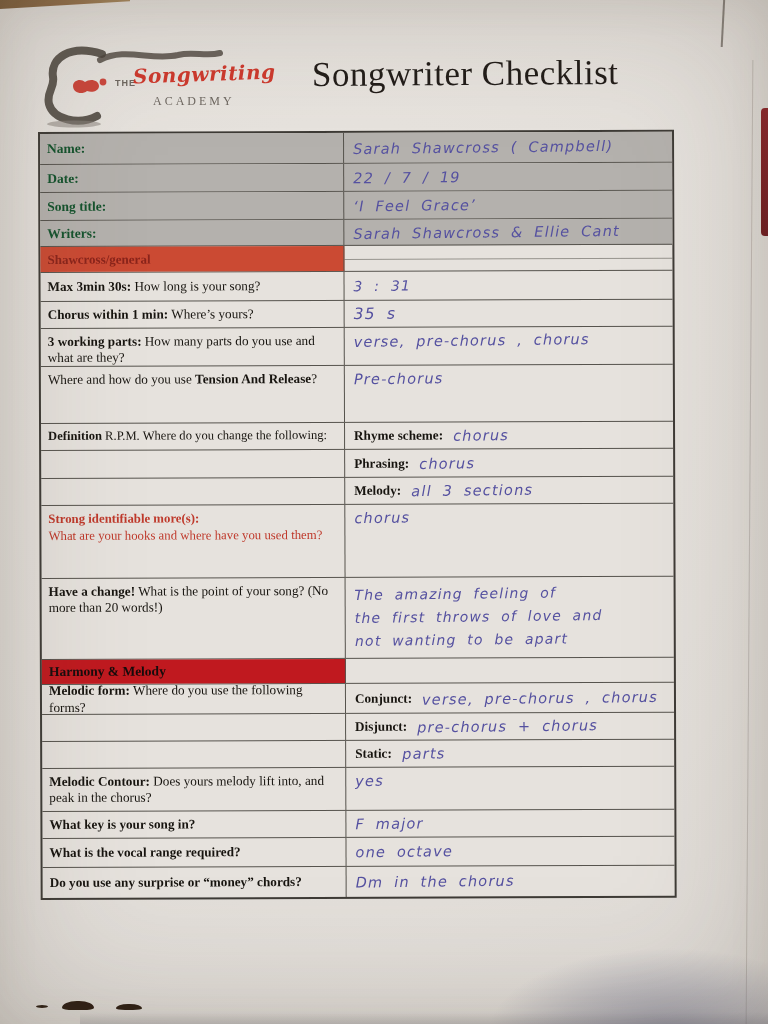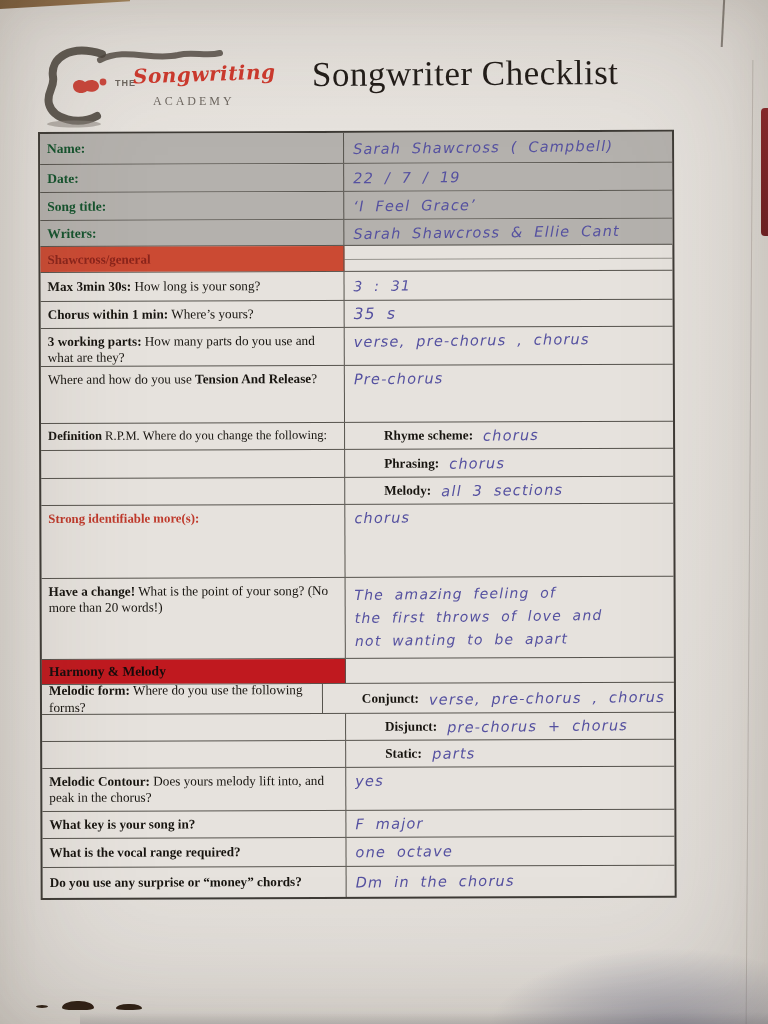--- a/index.html
+++ b/index.html
@@ -62,21 +62,21 @@
   .struct-head .txt{color:#8a241b;font-weight:bold;font-size:13px;}
   .harm-head{background:#c0191f;}
   .harm-head .txt{color:#150c0c;font-weight:bold;font-size:13.5px;}
   .half-line{position:absolute;left:0;right:0;top:50%;border-top:1px solid rgba(86,83,77,.55);}
 
   .lab{font-weight:bold;font-size:13.5px;color:#14532d;}
   .q{font-size:13.2px;color:#17140f;line-height:1.22;}
   .q .b{font-weight:bold;}
   .hooks-red{color:#bf392b;font-size:12.8px;line-height:1.3;}
   .hooks-red .b{font-weight:bold;}
-  .sublab{font-weight:bold;font-size:13.2px;color:#17140f;white-space:nowrap;margin-left:30px;}
+  .sublab{font-weight:bold;font-size:13.2px;color:#17140f;white-space:nowrap;}
 
   .hand{font-family:"DejaVu Sans",sans-serif;font-style:italic;color:#5551a0;
     font-size:14.5px;letter-spacing:1.2px;word-spacing:5px;transform:rotate(-.5deg);}
   .hand.inline{margin-left:10px;}
   .hand.lines{line-height:1.65;font-size:14px;}
 </style>
 </head>
 <body>
 
 <div class="page">
@@ -205,21 +205,21 @@
     <div class="row" style="height:26px">
       <div class="cl"></div>
       <div class="cr">
         <span class="sublab">Melody:</span>
         <span class="hand inline">all 3 sections</span>
       </div>
     </div>
 
     <div class="row top" style="height:72px">
       <div class="cl">
-        <span class="hooks-red"><span class="b">Strong identifiable more(s):</span><br></span>
+        <span class="hooks-red"><span class="b">Strong identifiable more(s):</span><br><span>What are your hooks and where have you used them?</span></span>
       </div>
       <div class="cr">
         <span class="hand">chorus</span>
       </div>
     </div>
 
     <div class="row top" style="height:80px">
       <div class="cl">
         <span class="q"><span class="b">Have a change!</span><span> What is the point of your song? (No more than 20 words!)</span></span>
       </div>

